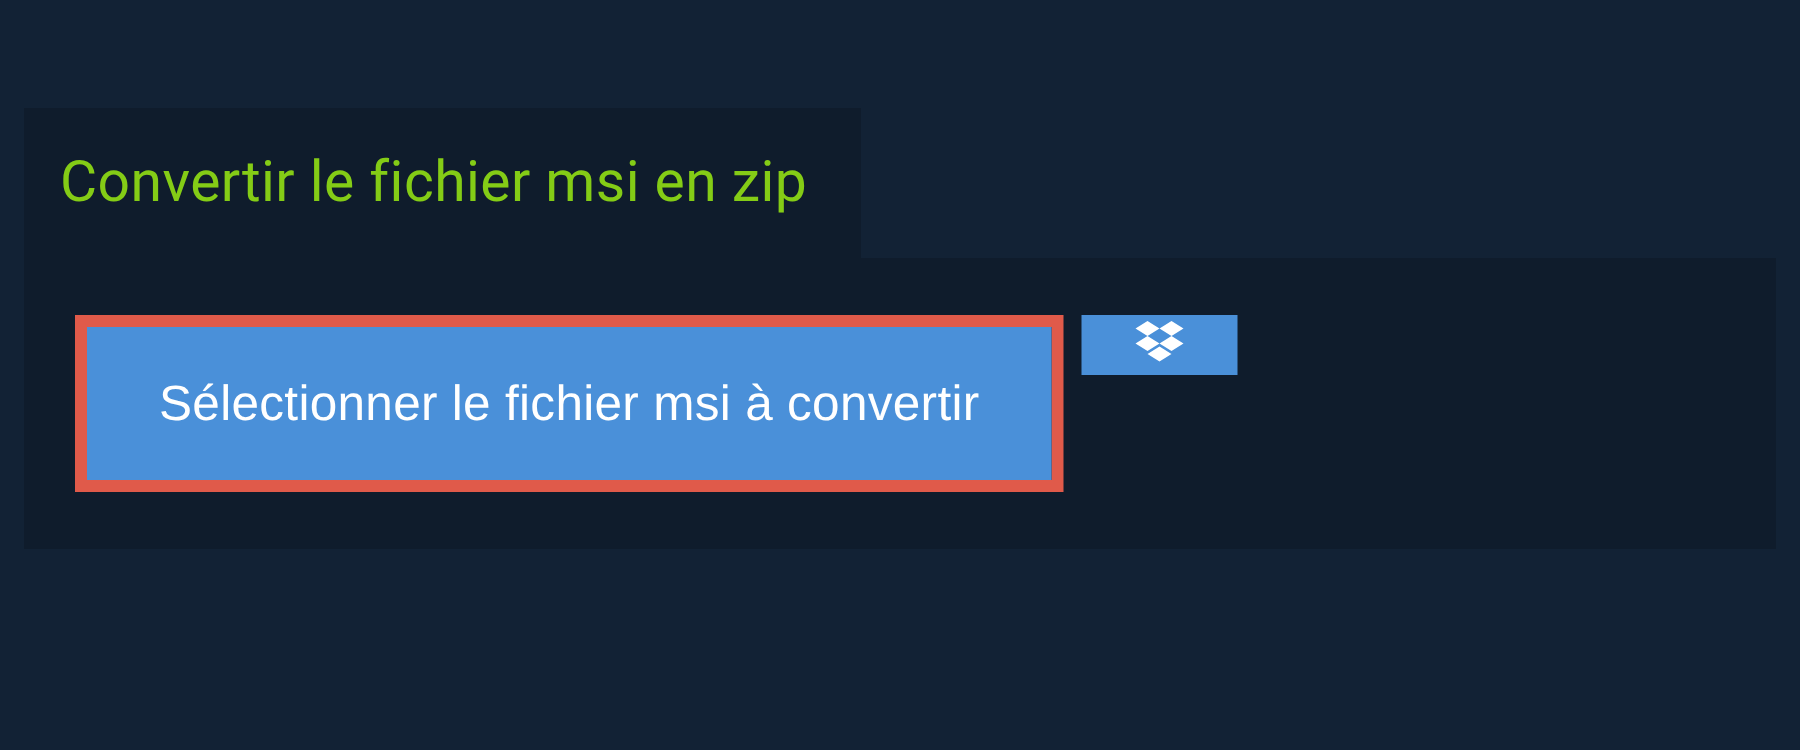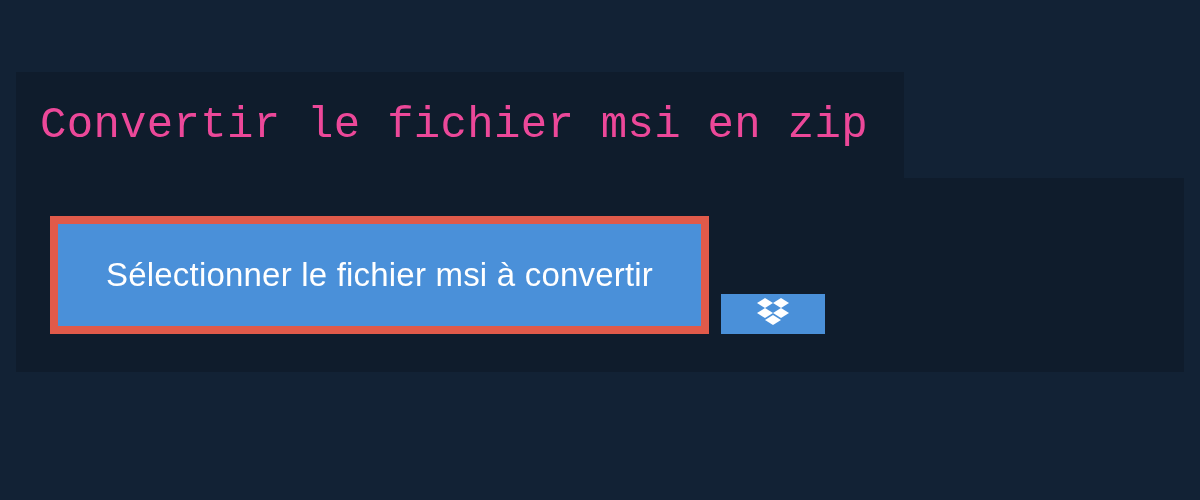--- a/index.html
+++ b/index.html
@@ -11,35 +11,34 @@
       overflow: hidden;
     }
     .header-block {
       background: #0f1c2c;
       display: inline-block;
       padding: 28px 36px 28px 24px;
       margin-left: 16px;
       margin-top: 72px;
     }
     .header-title {
-      color: #ec4899;
-      font-size: 44px;
+      color: #84cc16;
+      font-size: 38px;
       font-weight: 400;
       letter-spacing: 0.3px;
-      font-family: Liberation Mono, monospace;
     }
     .converter-panel {
       background: #0f1c2c;
       margin: 0 16px 0 16px;
       padding: 38px 310px 38px 34px;
     }
     .button-row {
       display: flex;
       gap: 12px;
-      align-items: flex-end;
+      align-items: flex-start;
     }
     .select-file-wrapper {
       border: 8px solid #e05a4a;
       display: inline-block;
     }
     .select-file-button {
       background: #4a90d9;
       color: #ffffff;
       font-size: 33px;
       font-weight: 400;

